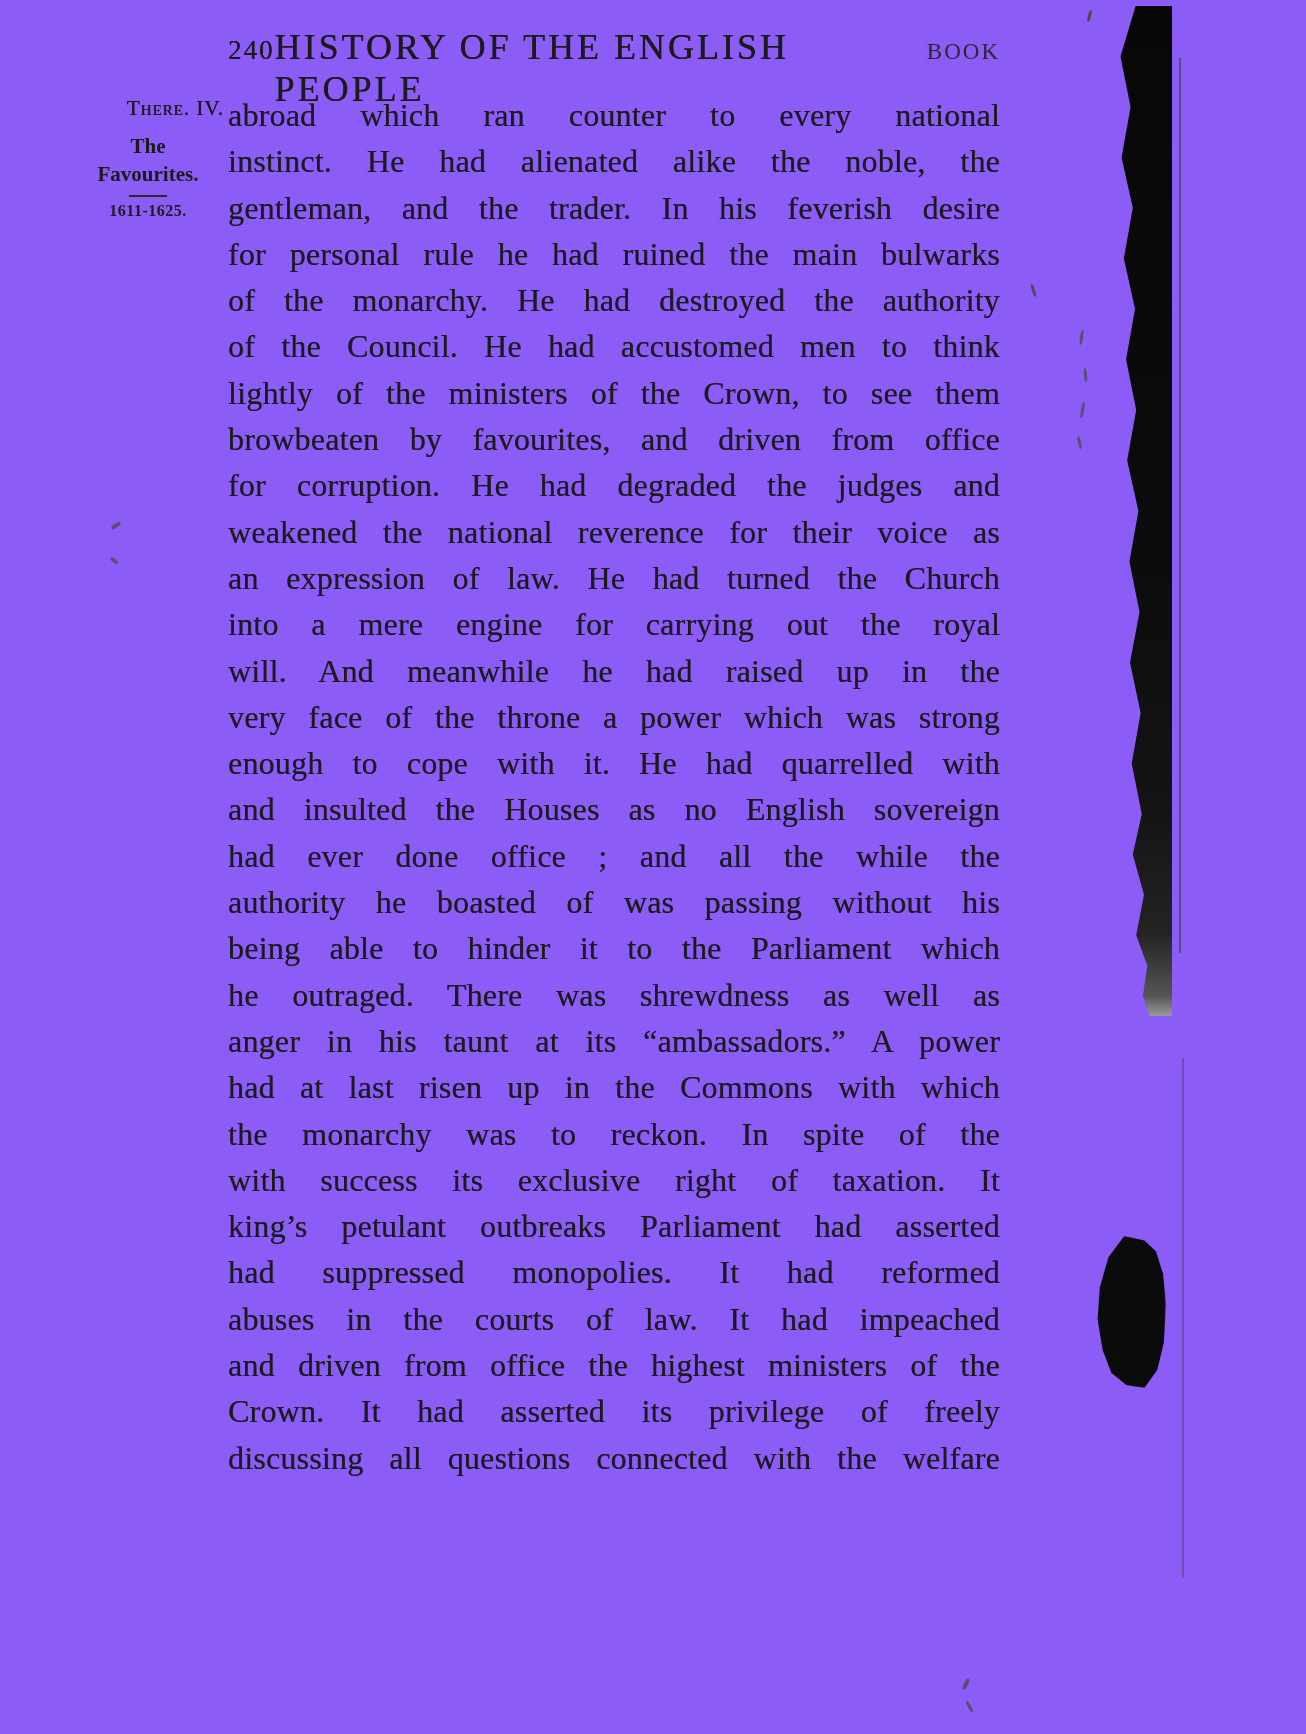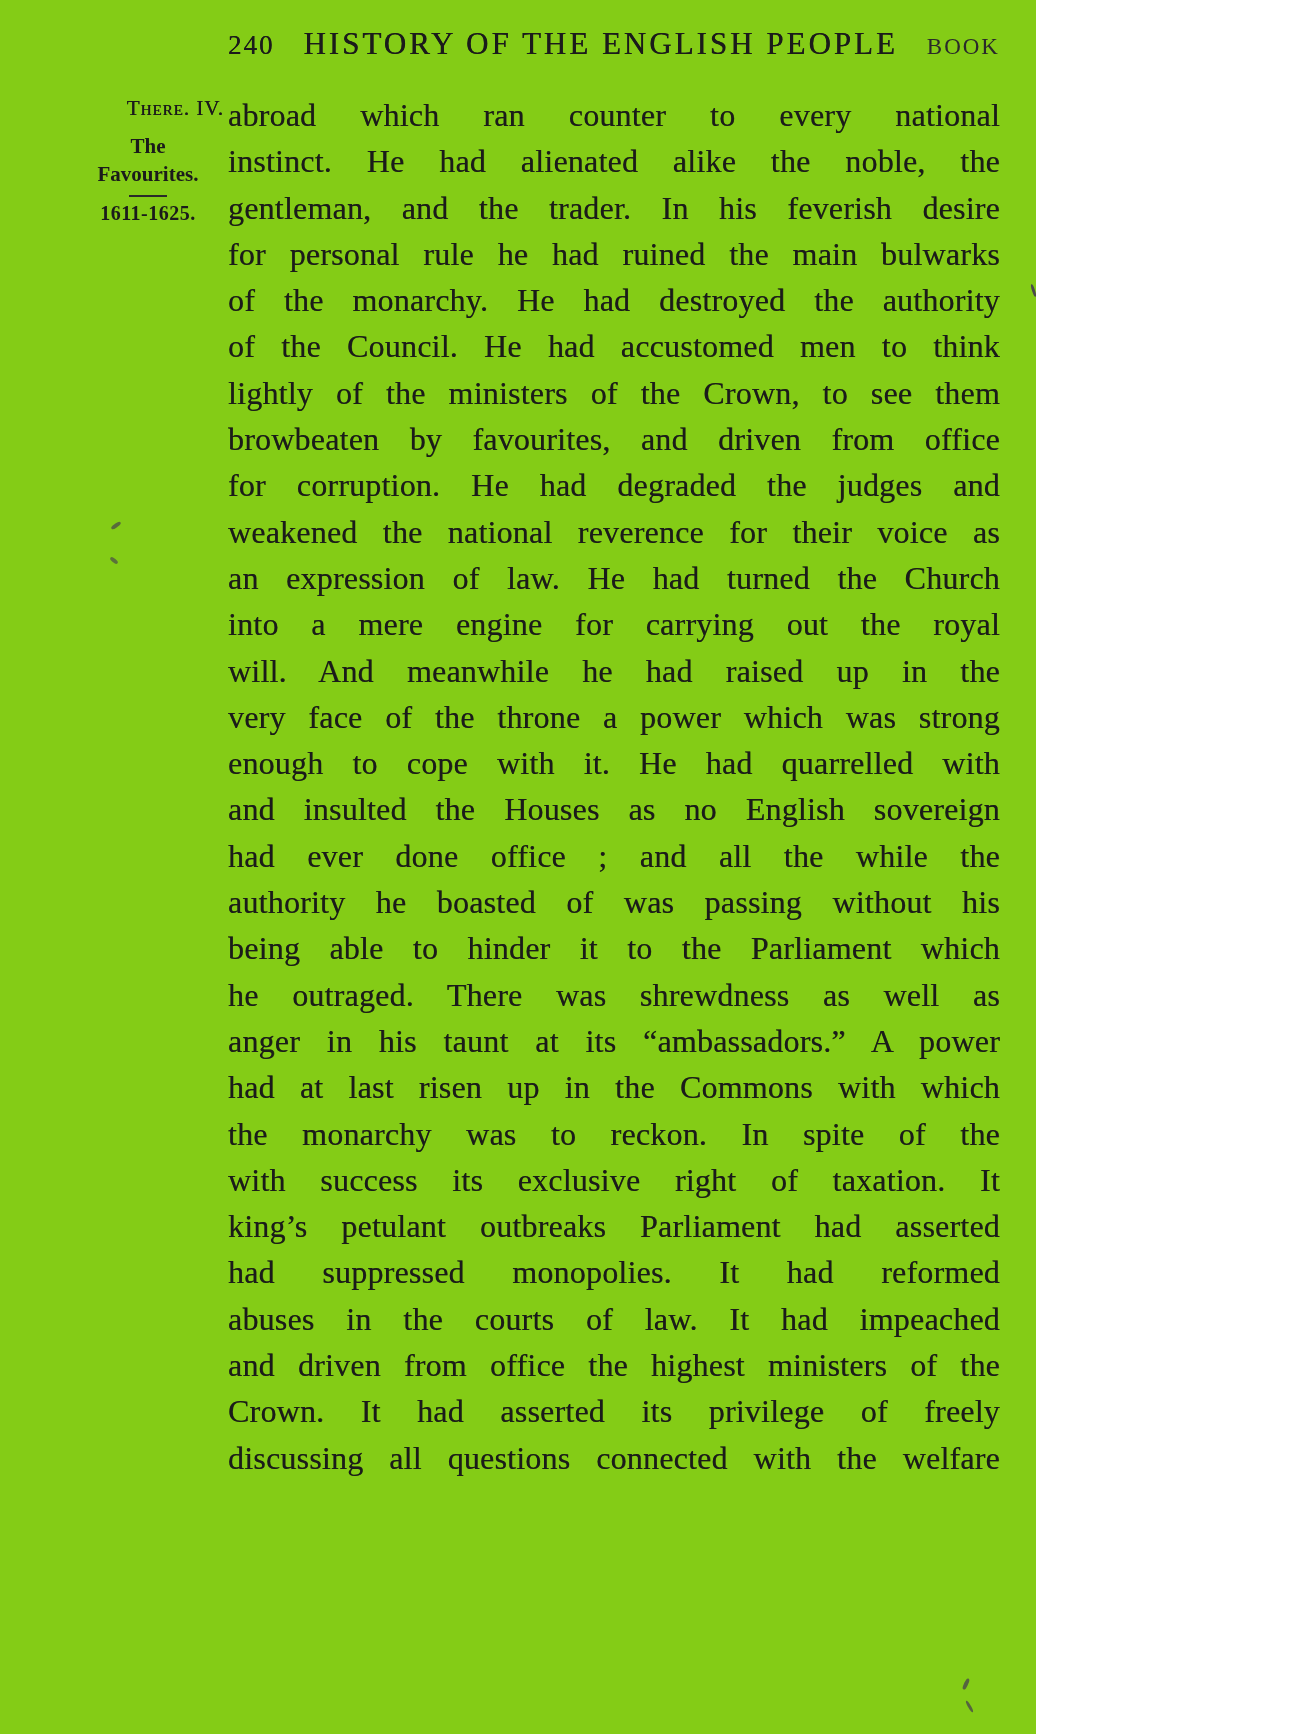--- a/index.html
+++ b/index.html
@@ -1,37 +1,37 @@
 <!DOCTYPE html>
 <html><head>
 <meta charset="utf-8">
 <style>
   * { margin: 0; padding: 0; box-sizing: border-box; }
   html, body { background: #ffffff; }
   .page {
     position: relative;
-    width: 1036px;
+    width: 1306px;
     height: 1734px;
-    background: #84cc16;
+    background: #8b5cf6;
     font-family: "Liberation Serif", "DejaVu Serif", serif;
     color: #1b1b1b;
     overflow: hidden;
   }
 
   
   .header {
     position: absolute;
     left: 228px; top: 26px;
     width: 772px;
     display: flex;
     justify-content: space-between;
     align-items: baseline;
   }
   .page-number { font-size: 27px; letter-spacing: 2px; text-shadow: 0.3px 0 0 currentColor; }
-  .running-title { font-size: 31px; letter-spacing: 3px; text-shadow: 0.3px 0 0 currentColor; }
+  .running-title { font-size: 36px; letter-spacing: 3px; text-shadow: 0.3px 0 0 currentColor; }
   .book-label { font-size: 23px; letter-spacing: 2px; color: #2a2a2a; }
 
   
   .margin-notes {
     position: absolute;
     left: 70px; top: 96px;
     width: 156px;
     text-align: center;
   }
   .chapter-note {
@@ -48,21 +48,21 @@
     font-weight: bold;
     line-height: 28px;
     white-space: pre-line;
   }
   .note-rule {
     width: 38px;
     border-top: 2px solid #2a2a2a;
     margin: 7px auto 5px auto;
   }
   .date-note {
-    font-size: 20px;
+    font-size: 16px;
     font-weight: bold;
     letter-spacing: 0.5px;
   }
 
   
   .body-text {
     position: absolute;
     left: 228px; top: 92px;
     width: 772px;
   }

